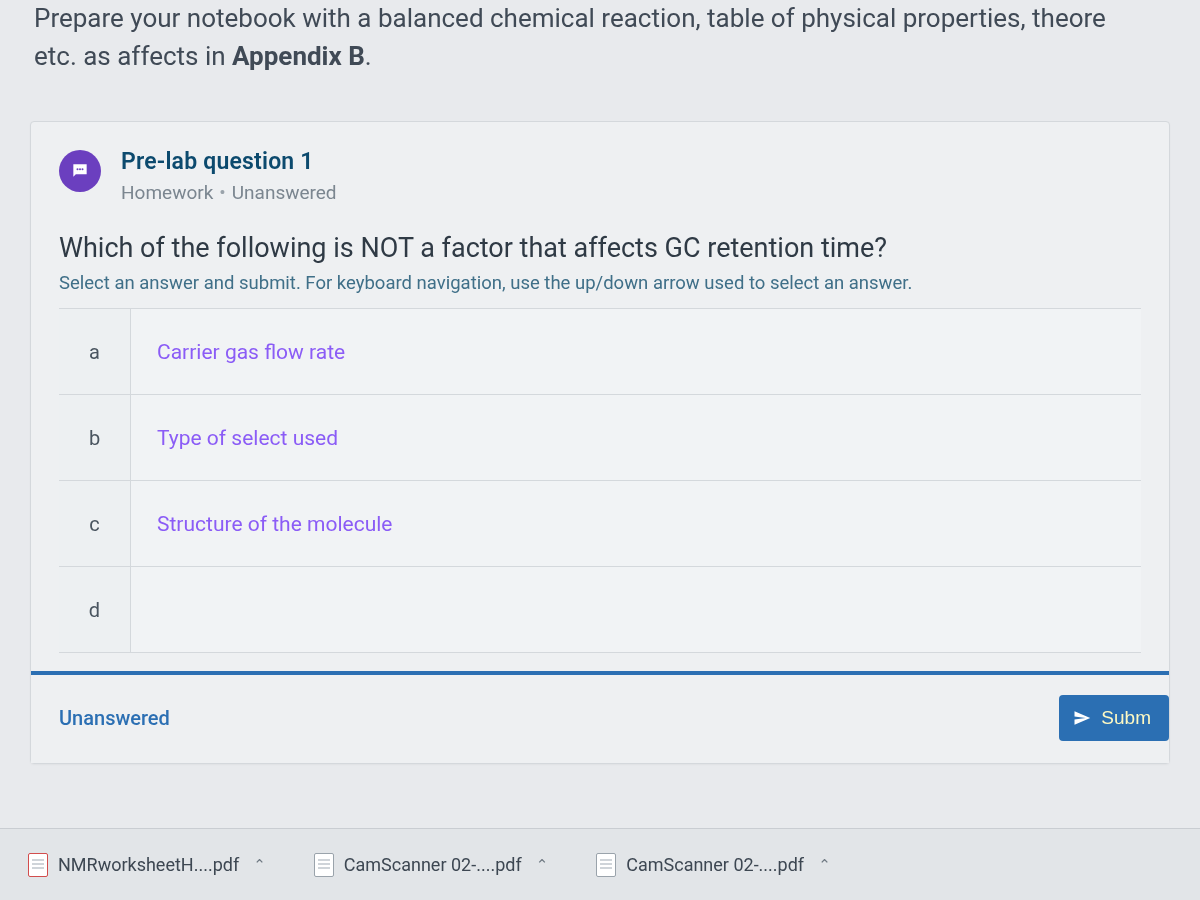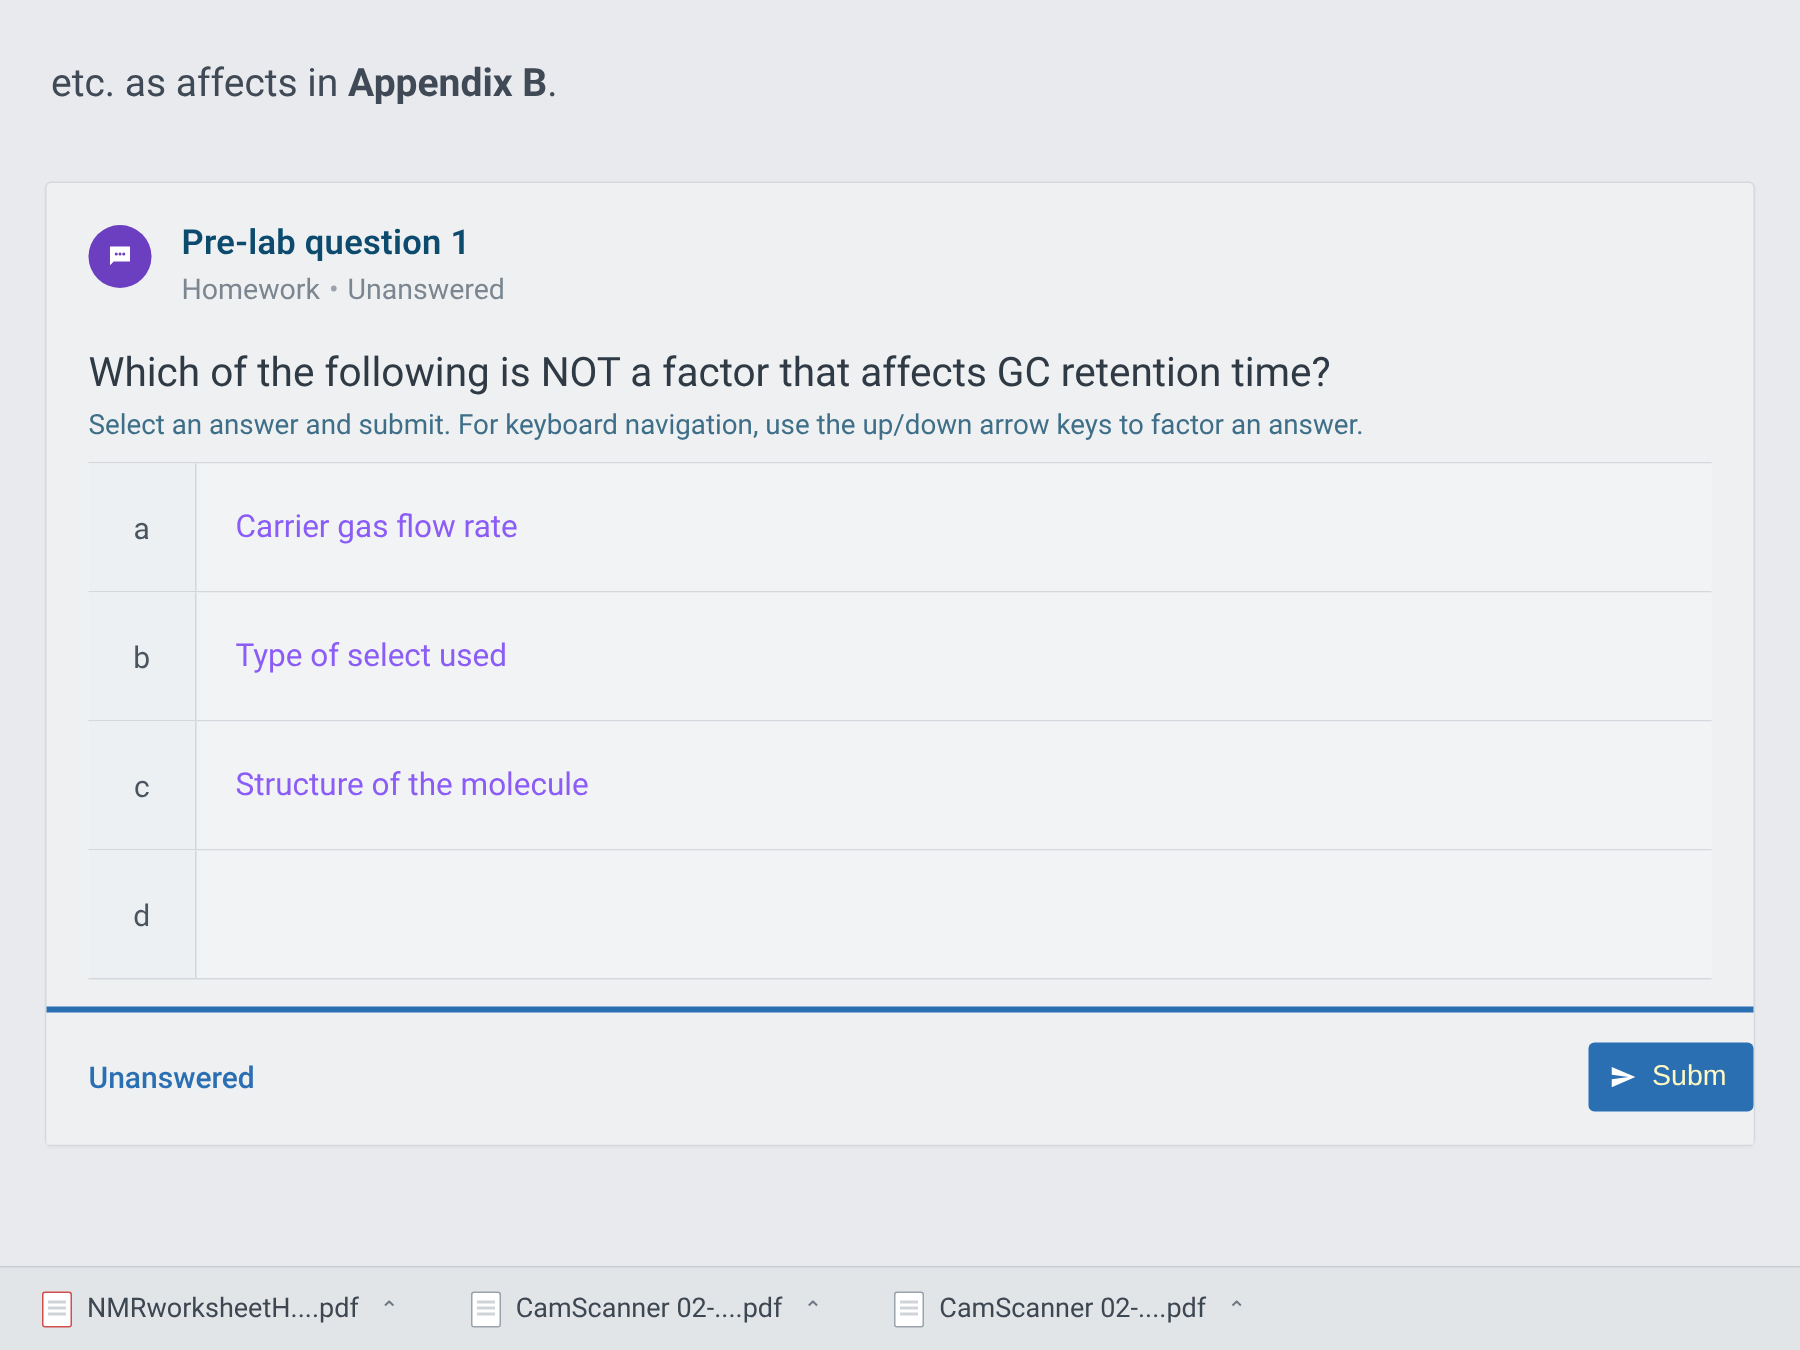--- a/index.html
+++ b/index.html
@@ -123,21 +123,21 @@
     display: flex; align-items: center; gap: 10px;
     cursor: pointer;
     margin-right: -22px; 
   }
   .submit-btn svg { width:18px; height:18px; fill:#fff; transform: rotate(0deg); }
 
   
   .downloads-bar {
     position: absolute;
     left: 0; right: 0; bottom: 0;
-    height: 56px;
+    height: 72px;
     background: #e2e5e8;
     border-top: 1px solid #c9cdd2;
     display: flex;
     align-items: center;
     gap: 28px;
     padding: 0 18px;
     font-size: 18px;
     color: #3d4752;
   }
   .dl-item {
@@ -164,21 +164,21 @@
     box-shadow: 0 4px 0 #cfd4d9, 0 8px 0 #cfd4d9;
   }
   .file-icon.pdf { border-color:#d24d4d; }
   .dl-chevron { font-size: 15px; color:#6e7882; padding-left:4px; }
 </style>
 </head>
 <body>
 
 <div class="page-bg">
   <div class="intro-text">
-    <br>
+    <span>Prepare your notebook with a balanced chemical reaction, table of physical properties, theore</span><br>
     <span>etc. as affects in </span><b>Appendix B</b><span>.</span>
   </div>
 
   <div class="question-card">
     <div class="q-header">
       <div class="bubble-icon">
         <svg viewBox="0 0 24 24">
             <path d="M4 4h16v12H7l-3 3V4z"></path>
             <circle cx="9" cy="10" r="1.2" fill="#6b3fbf"></circle>
             <circle cx="12" cy="10" r="1.2" fill="#6b3fbf"></circle>
@@ -188,21 +188,21 @@
       <div>
         <div class="q-title">Pre-lab question 1</div>
         <div class="q-meta">
           <span>Homework</span><span class="dot">•</span><span>Unanswered</span>
         </div>
       </div>
     </div>
 
     <div class="q-body">
       <div class="q-stem">Which of the following is NOT a factor that affects GC retention time?</div>
-      <div class="q-instruction">Select an answer and submit. For keyboard navigation, use the up/down arrow keys to factor an answer.</div>
+      <div class="q-instruction">Select an answer and submit. For keyboard navigation, use the up/down arrow used to select an answer.</div>
 
       <div class="choices">
         <div class="choice">
           <div class="choice-letter">a</div>
           <div class="choice-text">Carrier gas flow rate</div>
         </div>
         <div class="choice">
           <div class="choice-letter">b</div>
           <div class="choice-text">Type of select used</div>
         </div>

